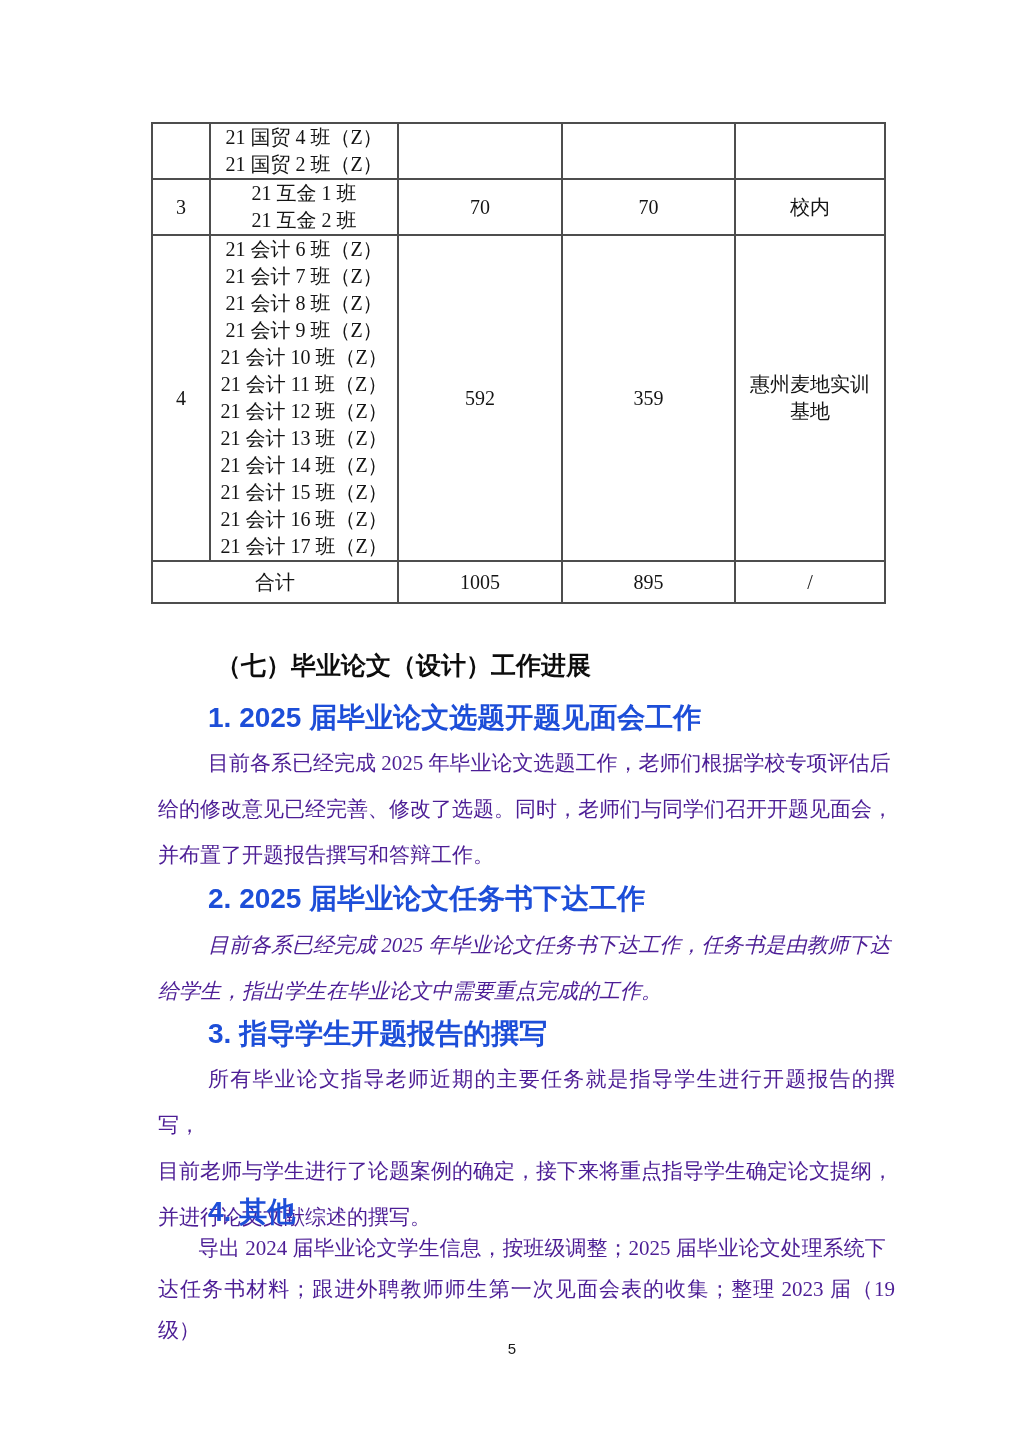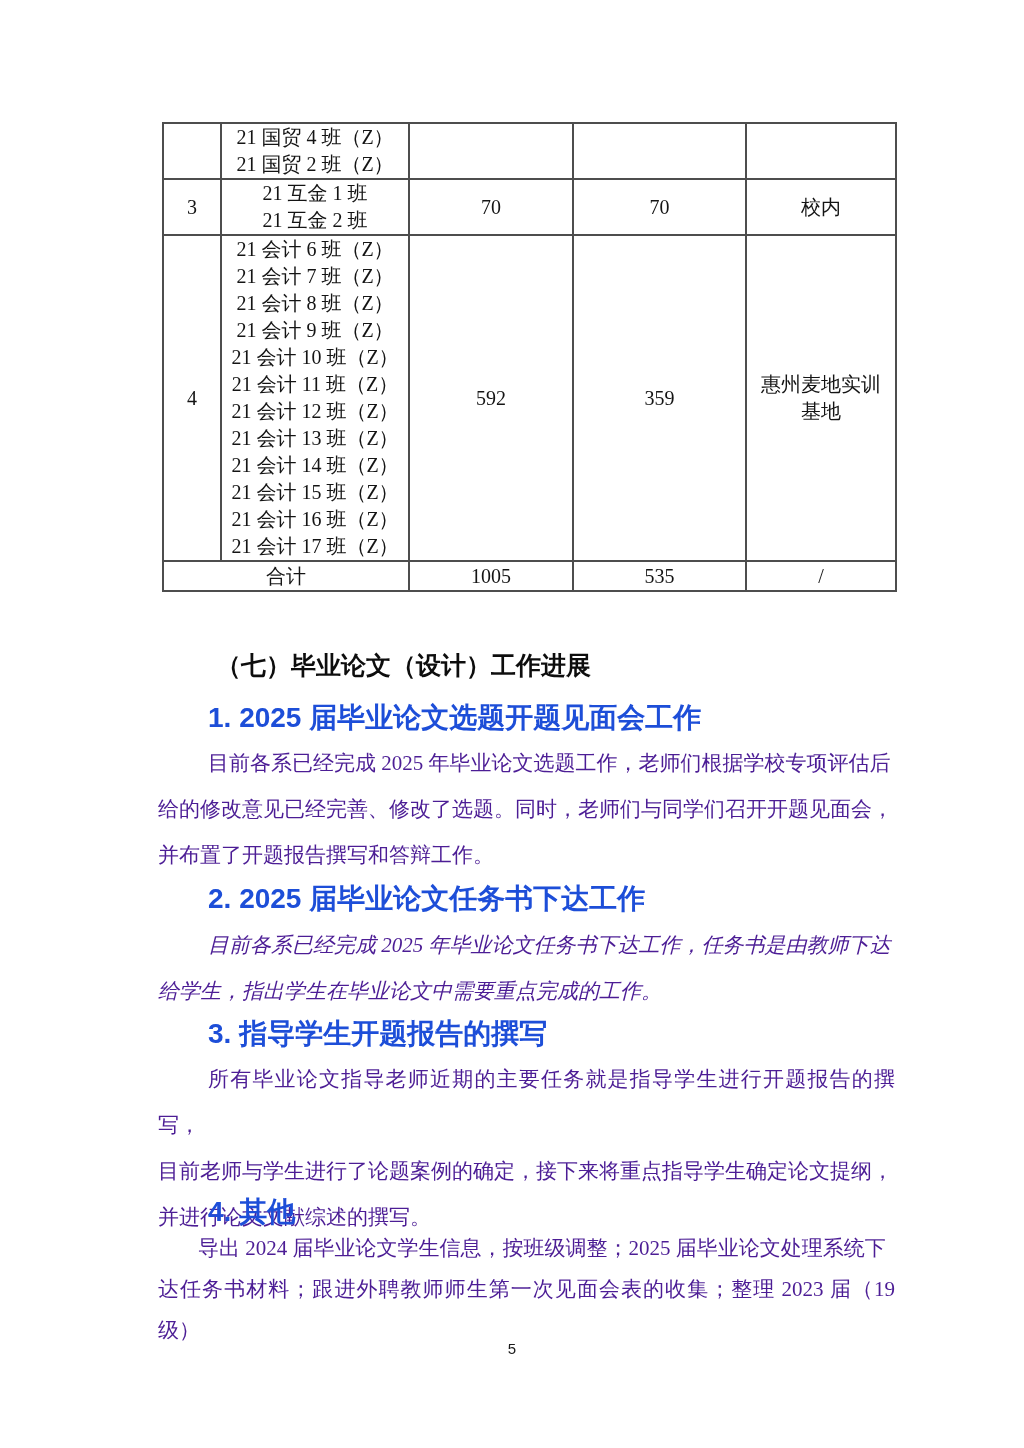--- a/index.html
+++ b/index.html
@@ -10,41 +10,41 @@
     background: #ffffff;
     margin: 0 auto;
     overflow: hidden;
     color: #111;
     font-family: "Liberation Serif", "DejaVu Serif", serif;
   }
 
   
   table.classes-table {
     position: absolute;
-    left: 162px;
+    left: 151px;
     top: 122px;
     width: 733px;
     border-collapse: collapse;
     table-layout: fixed;
     font-size: 20px;
     color: #141414;
   }
   table.classes-table td {
     border: 2px solid #4d4d4d;
     text-align: center;
     vertical-align: middle;
     padding: 0 6px;
     line-height: 27px;
   }
   td.cell-classes { white-space: pre-line; }
   td.cell-location { padding: 0 12px; line-height: 27px; }
   tr.row-cont  { height: 55px; }
   tr.row-3     { height: 55px; }
   tr.row-4     { height: 323px; }
-  tr.row-total { height: 30px; }
+  tr.row-total { height: 42px; }
 
   
   .abs { position: absolute; left: 158px; width: 737px; }
   .sec-heading {
     top: 648px;
     padding-left: 58px;
     font-family: "Liberation Sans", "DejaVu Sans", sans-serif;
     font-weight: bold;
     font-size: 25px;
     line-height: 34px;
@@ -134,21 +134,21 @@
 21 会计 16 班（Z）
 21 会计 17 班（Z）</td>
         <td class="cell-num">592</td>
         <td class="cell-num">359</td>
         <td class="cell-location">惠州麦地实训
 基地</td>
       </tr>
       <tr class="row-total">
         <td colspan="2" class="cell-total-label">合计</td>
         <td class="cell-num">1005</td>
-        <td class="cell-num">535</td>
+        <td class="cell-num">895</td>
         <td class="cell-location">/</td>
       </tr>
     </tbody>
   </table>
 
   <h2 class="abs sec-heading">（七）毕业论文（设计）工作进展</h2>
 
   <h3 class="abs sub-title sub-1">1. 2025 届毕业论文选题开题见面会工作</h3>
   <p class="abs body-para para-1">目前各系已经完成 2025 年毕业论文选题工作，老师们根据学校专项评估后
 给的修改意见已经完善、修改了选题。同时，老师们与同学们召开开题见面会，

